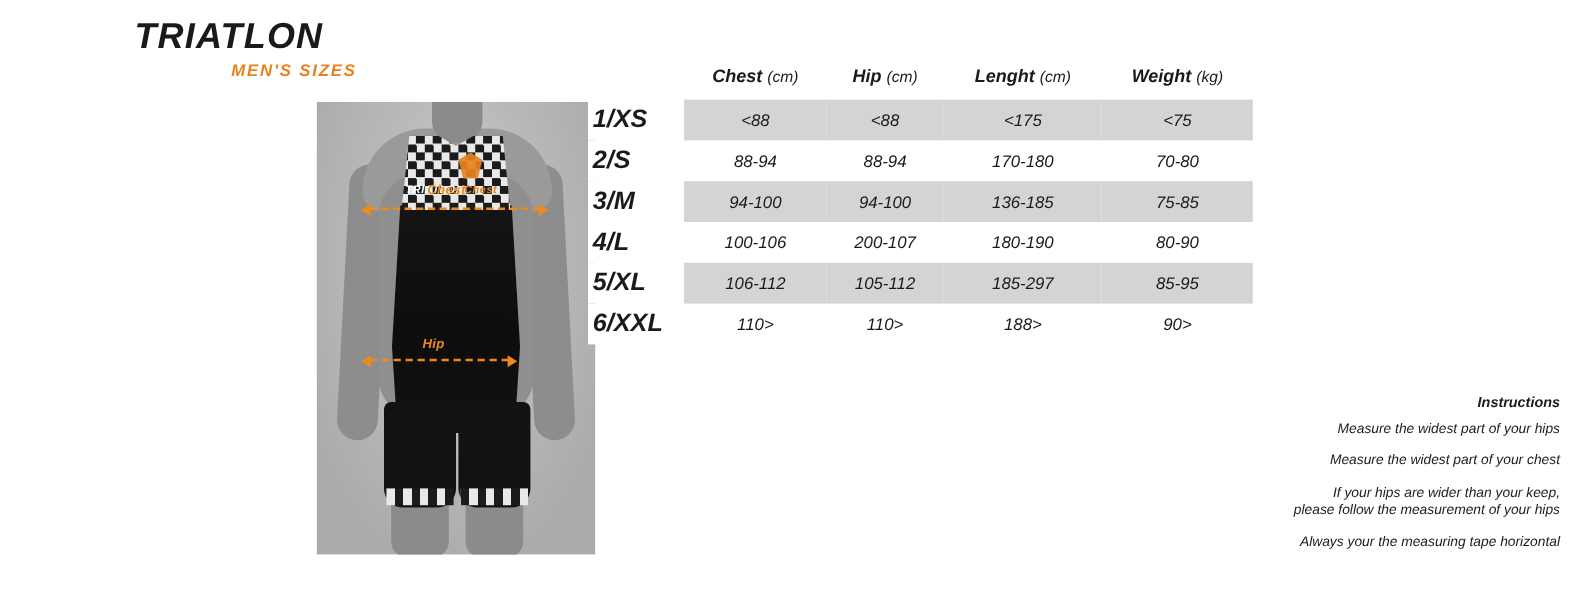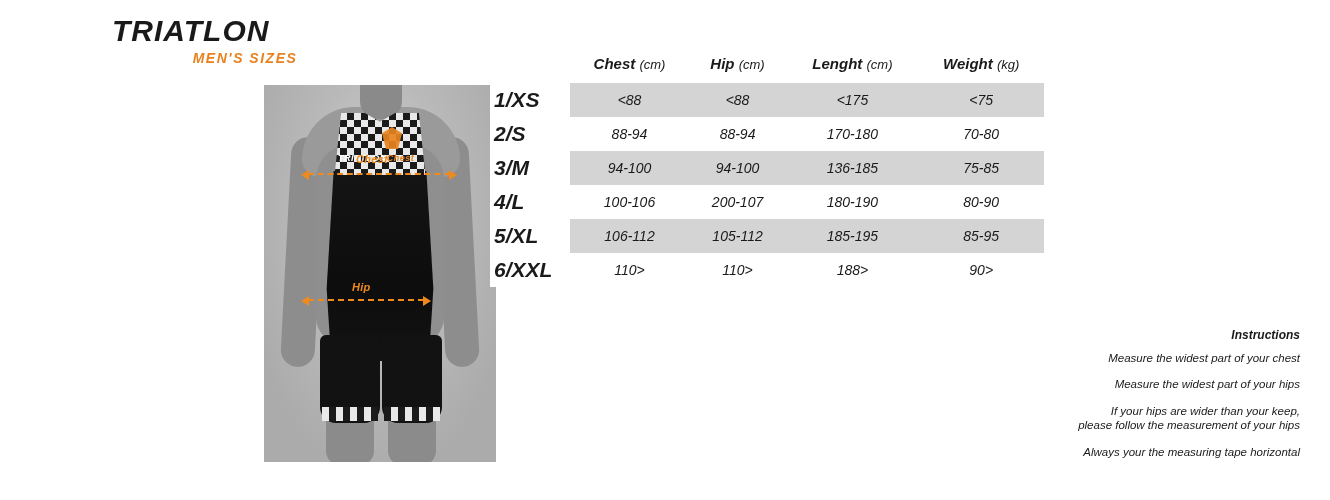--- a/index.html
+++ b/index.html
@@ -246,36 +246,36 @@
           <td class="sizecol">4/L</td>
           <td>100-106</td>
           <td>200-107</td>
           <td>180-190</td>
           <td>80-90</td>
         </tr>
         <tr class="shaded">
           <td class="sizecol">5/XL</td>
           <td>106-112</td>
           <td>105-112</td>
-          <td>185-195</td>
+          <td>185-297</td>
           <td>85-95</td>
         </tr>
         <tr>
           <td class="sizecol">6/XXL</td>
           <td>110&gt;</td>
           <td>110&gt;</td>
           <td>188&gt;</td>
           <td>90&gt;</td>
         </tr>
       </tbody>
     </table>
   </div>
 
   <div class="instructions">
     <div class="instr-title">Instructions</div>
+    <div class="instr-line">Measure the widest part of your hips</div>
     <div class="instr-line">Measure the widest part of your chest</div>
-    <div class="instr-line">Measure the widest part of your hips</div>
     <div class="instr-line" style="white-space: pre-line;">If your hips are wider than your keep,
 please follow the measurement of your hips</div>
     <div class="instr-line">Always your the measuring tape horizontal</div>
   </div>
 
 </div>
 
 </body></html>

